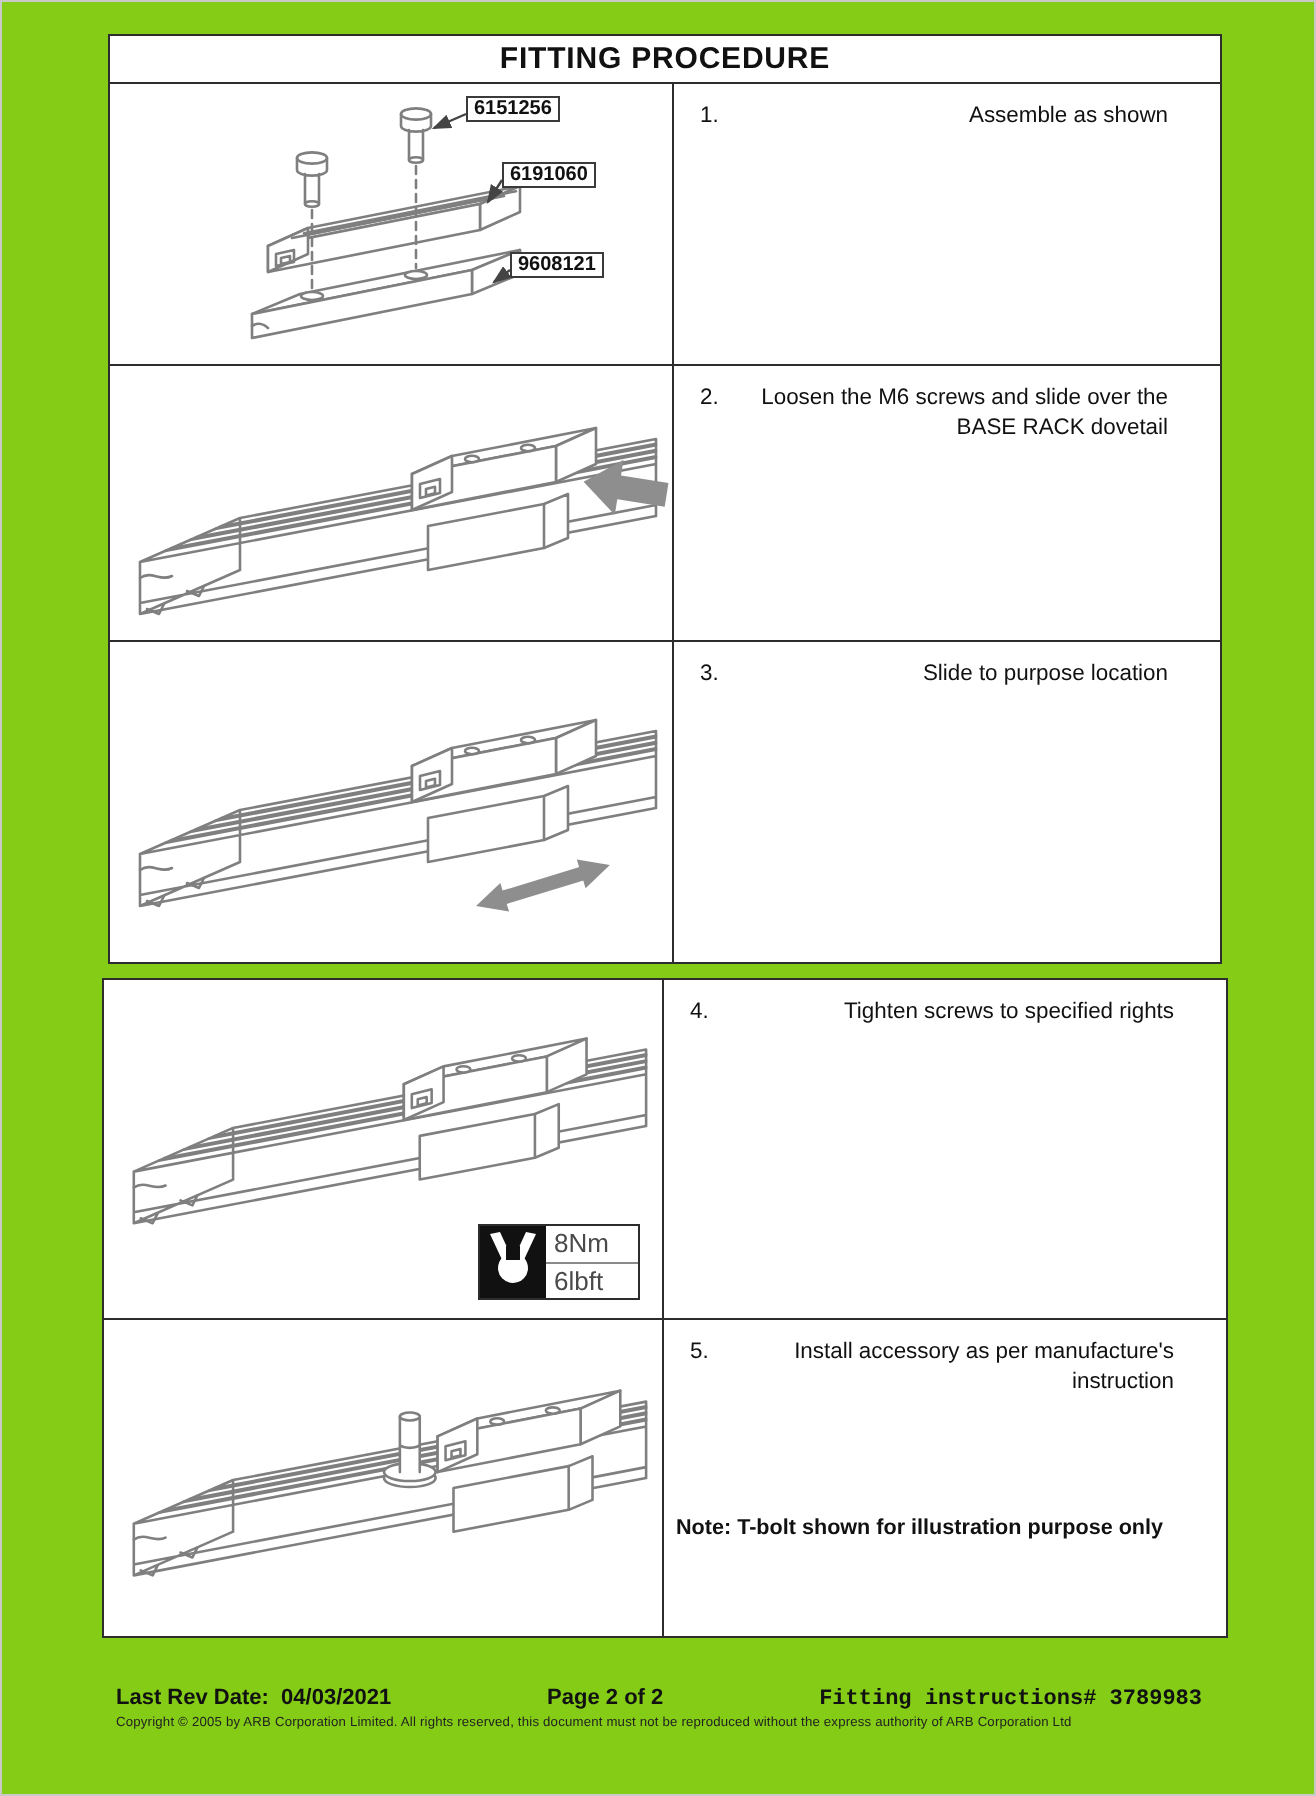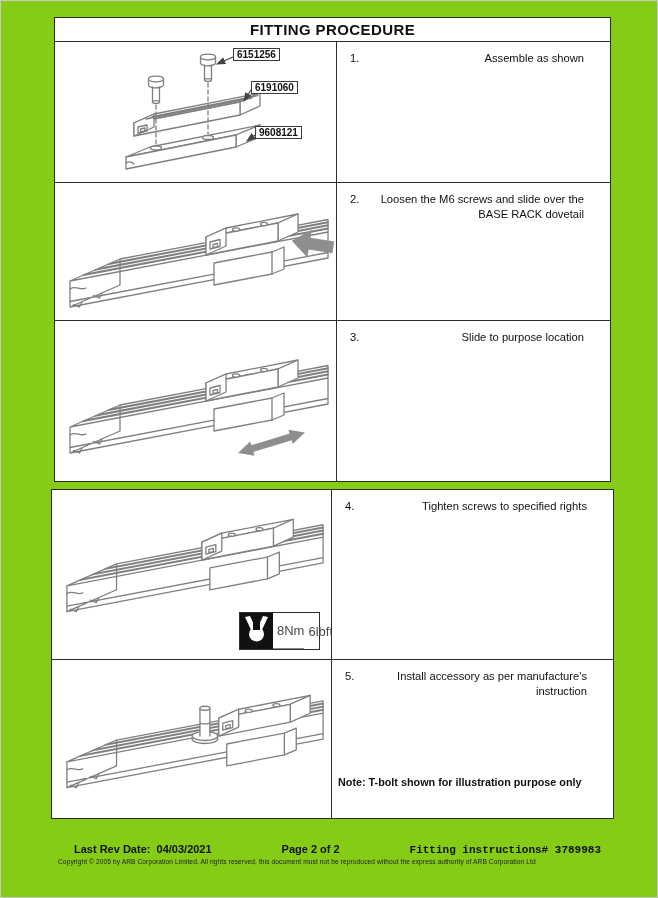--- a/index.html
+++ b/index.html
@@ -13,39 +13,39 @@
   .title-row{grid-column:1/3;height:23px;display:flex;align-items:center;justify-content:center;
              border-bottom:1.6px solid #2d2d2d;font-weight:bold;font-size:15px;letter-spacing:.4px;}
   .cell{box-sizing:border-box;position:relative;overflow:hidden;background:#fff;}
   .cimg{border-right:1.5px solid #2d2d2d;}
   .bb{border-bottom:1.5px solid #2d2d2d;}
   .h141{height:141px}.h138{height:138px}.h160{height:160px}.h170{height:170px}.h158{height:158px}
 
   .step{display:flex;padding:9px 10px 0 13px;font-size:11.2px;line-height:1.38;}
   .step-num{width:27px;flex:none;}
   .step-text{flex:1;padding-right:16px;text-align:right;}
-  .note{position:absolute;left:6px;top:116px;font-weight:bold;font-size:10.8px;white-space:nowrap;}
+  .note{position:absolute;left:6px;top:98px;font-weight:bold;font-size:10.8px;white-space:nowrap;}
 
   
   .plabel{position:absolute;border:1.5px solid #3a3a3a;background:#fff;font-size:10px;font-weight:bold;
           padding:0 3px;line-height:1.1;}
 
   
   .torque{position:absolute;left:187px;top:122px;display:flex;border:1.5px solid #2d2d2d;background:#fff;}
   .torque-ic{width:33px;height:36px;background:#111;flex:none;}
-  .torque-vals{width:46px;display:flex;flex-direction:row;font-size:13px;color:#4a4a4a;}
+  .torque-vals{width:46px;display:flex;flex-direction:column;font-size:13px;color:#4a4a4a;}
   .torque-vals .tv{flex:1;display:flex;align-items:center;padding-left:4px;}
   .torque-vals .tv:first-child{border-bottom:1px solid #8a8a8a;}
 
   svg.illu{position:absolute;left:1px;}
   .lines{stroke:#7f7f7f;stroke-width:1.3;fill:none;stroke-linejoin:round;stroke-linecap:round;}
 
   
   .footer-bold{position:absolute;left:57px;right:56px;top:842px;display:flex;align-items:baseline;
-               font-weight:bold;font-size:11px;margin-left:16px;}
+               font-weight:bold;font-size:11px;}
   .fb-left{flex:none;}
   .fb-center{flex:1;text-align:center;}
   .fb-right{flex:none;font-family:Liberation Mono, monospace;}
   .copyright{position:absolute;left:57px;top:857px;font-size:6.6px;color:#222;letter-spacing:.1px;}
 </style>
 </head>
 <body>
 
 <svg width="0" height="0" style="position:absolute" aria-hidden="true">
   <defs>

